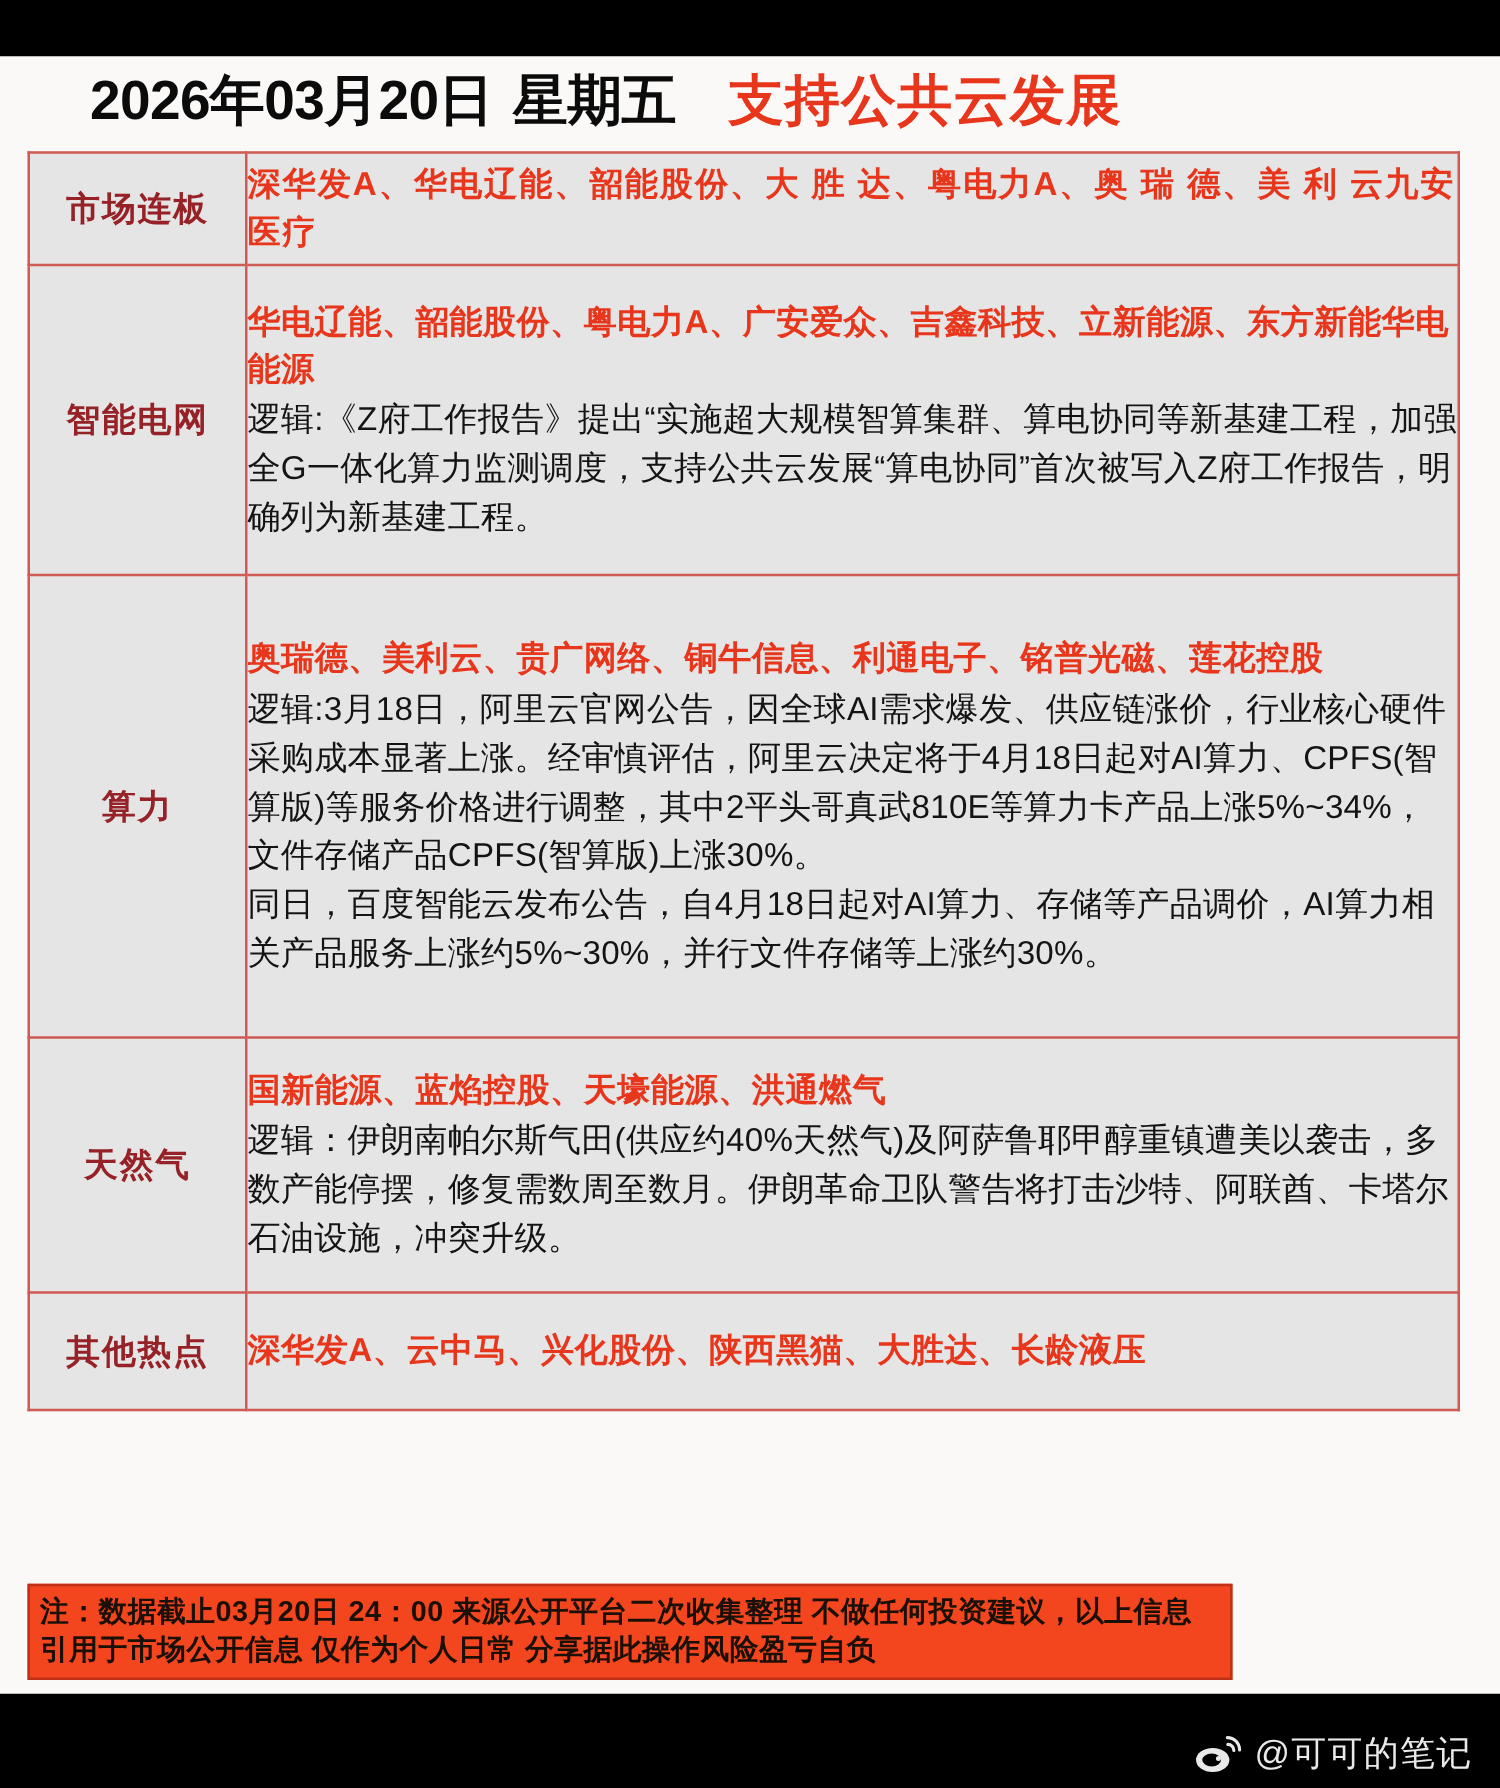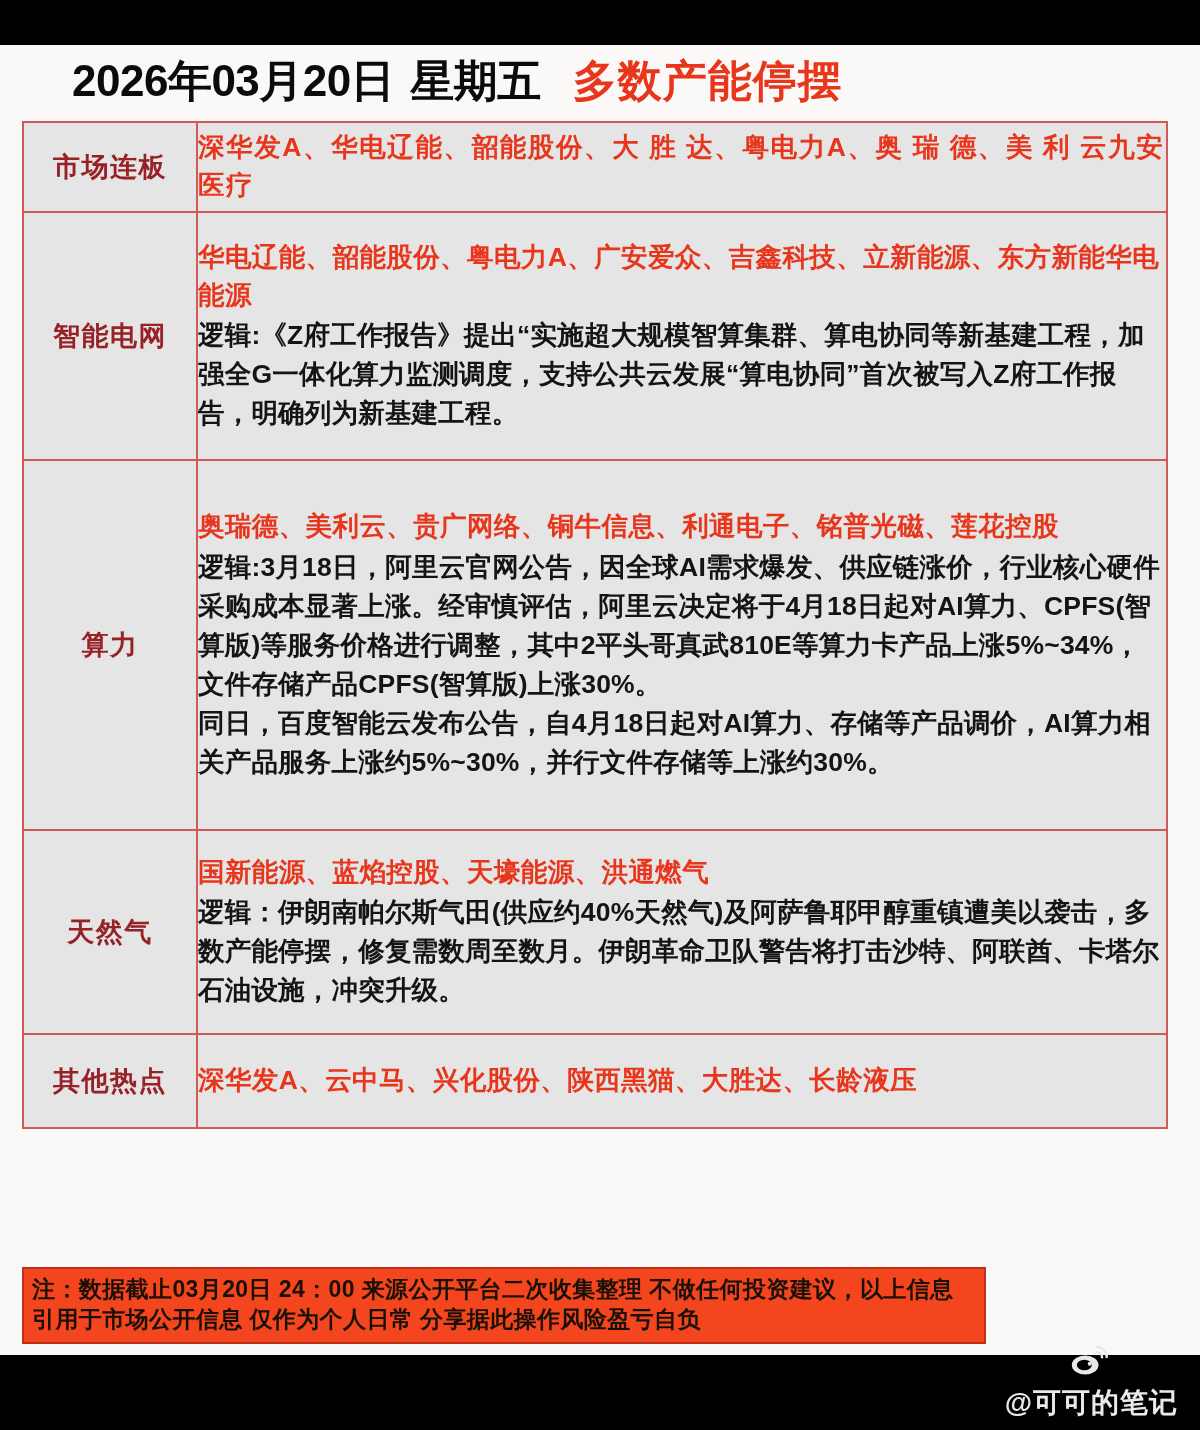--- a/index.html
+++ b/index.html
@@ -25,21 +25,21 @@
     background: #fbf9f8;
     box-sizing: border-box;
   }
 
   
   .title-bar {
     height: 72px;
     display: flex;
     align-items: center;
     padding-left: 72px;
-    gap: 32px;
+    gap: 42px;
     box-sizing: border-box;
   }
   .title-date {
     font-size: 44px;
     font-weight: bold;
     color: #0b0b0b;
     letter-spacing: -0.5px;
     white-space: nowrap;
     line-height: 1;
   }
@@ -86,21 +86,21 @@
     color: #e8361c;
     font-size: 26.5px;
     font-weight: bold;
     line-height: 1.42;
     letter-spacing: 0.4px;
   }
   .stocks.wide { letter-spacing: 1.6px; }
   .logic {
     color: #141414;
     font-size: 26.5px;
-    font-weight: bold;
+    font-weight: normal;
     line-height: 1.47;
     letter-spacing: 0.2px;
     margin-top: 2px;
   }
   .logic + .logic { margin-top: 0; }
 
   
   .r-lianban td { height: 88px; }
   .r-dianwang td { height: 246px; }
   .r-suanli   td { height: 368px; margin-left: 37px; }
@@ -128,36 +128,35 @@
   
   .watermark {
     position: absolute;
     right: 22px;
     bottom: 8px;
     display: flex;
     align-items: center;
     gap: 8px;
     color: #e9e9e9;
     font-size: 28px;
-    font-weight: bold;
+    font-weight: normal;
     letter-spacing: 1px;
-    flex-direction: column;
   }
   .wb-icon { width: 40px; height: 32px; display: block; }
 </style>
 </head>
 <body>
 
 <div class="page">
 
   <div class="title-bar">
     <div class="title-date">
       <span>2026年03月20日</span><span class="weekday">星期五</span>
     </div>
-    <div class="title-hot">多数产能停摆</div>
+    <div class="title-hot">支持公共云发展</div>
   </div>
 
   <table class="tbl">
     <tbody>
       <tr class="r-lianban">
         <td class="lbl-cell">市场连板</td>
         <td class="body-cell">
           <div class="stocks wide">深华发A、华电辽能、韶能股份、大 胜 达、粤电力A、奥 瑞 德、美 利 云九安医疗</div>
         </td>
       </tr>

